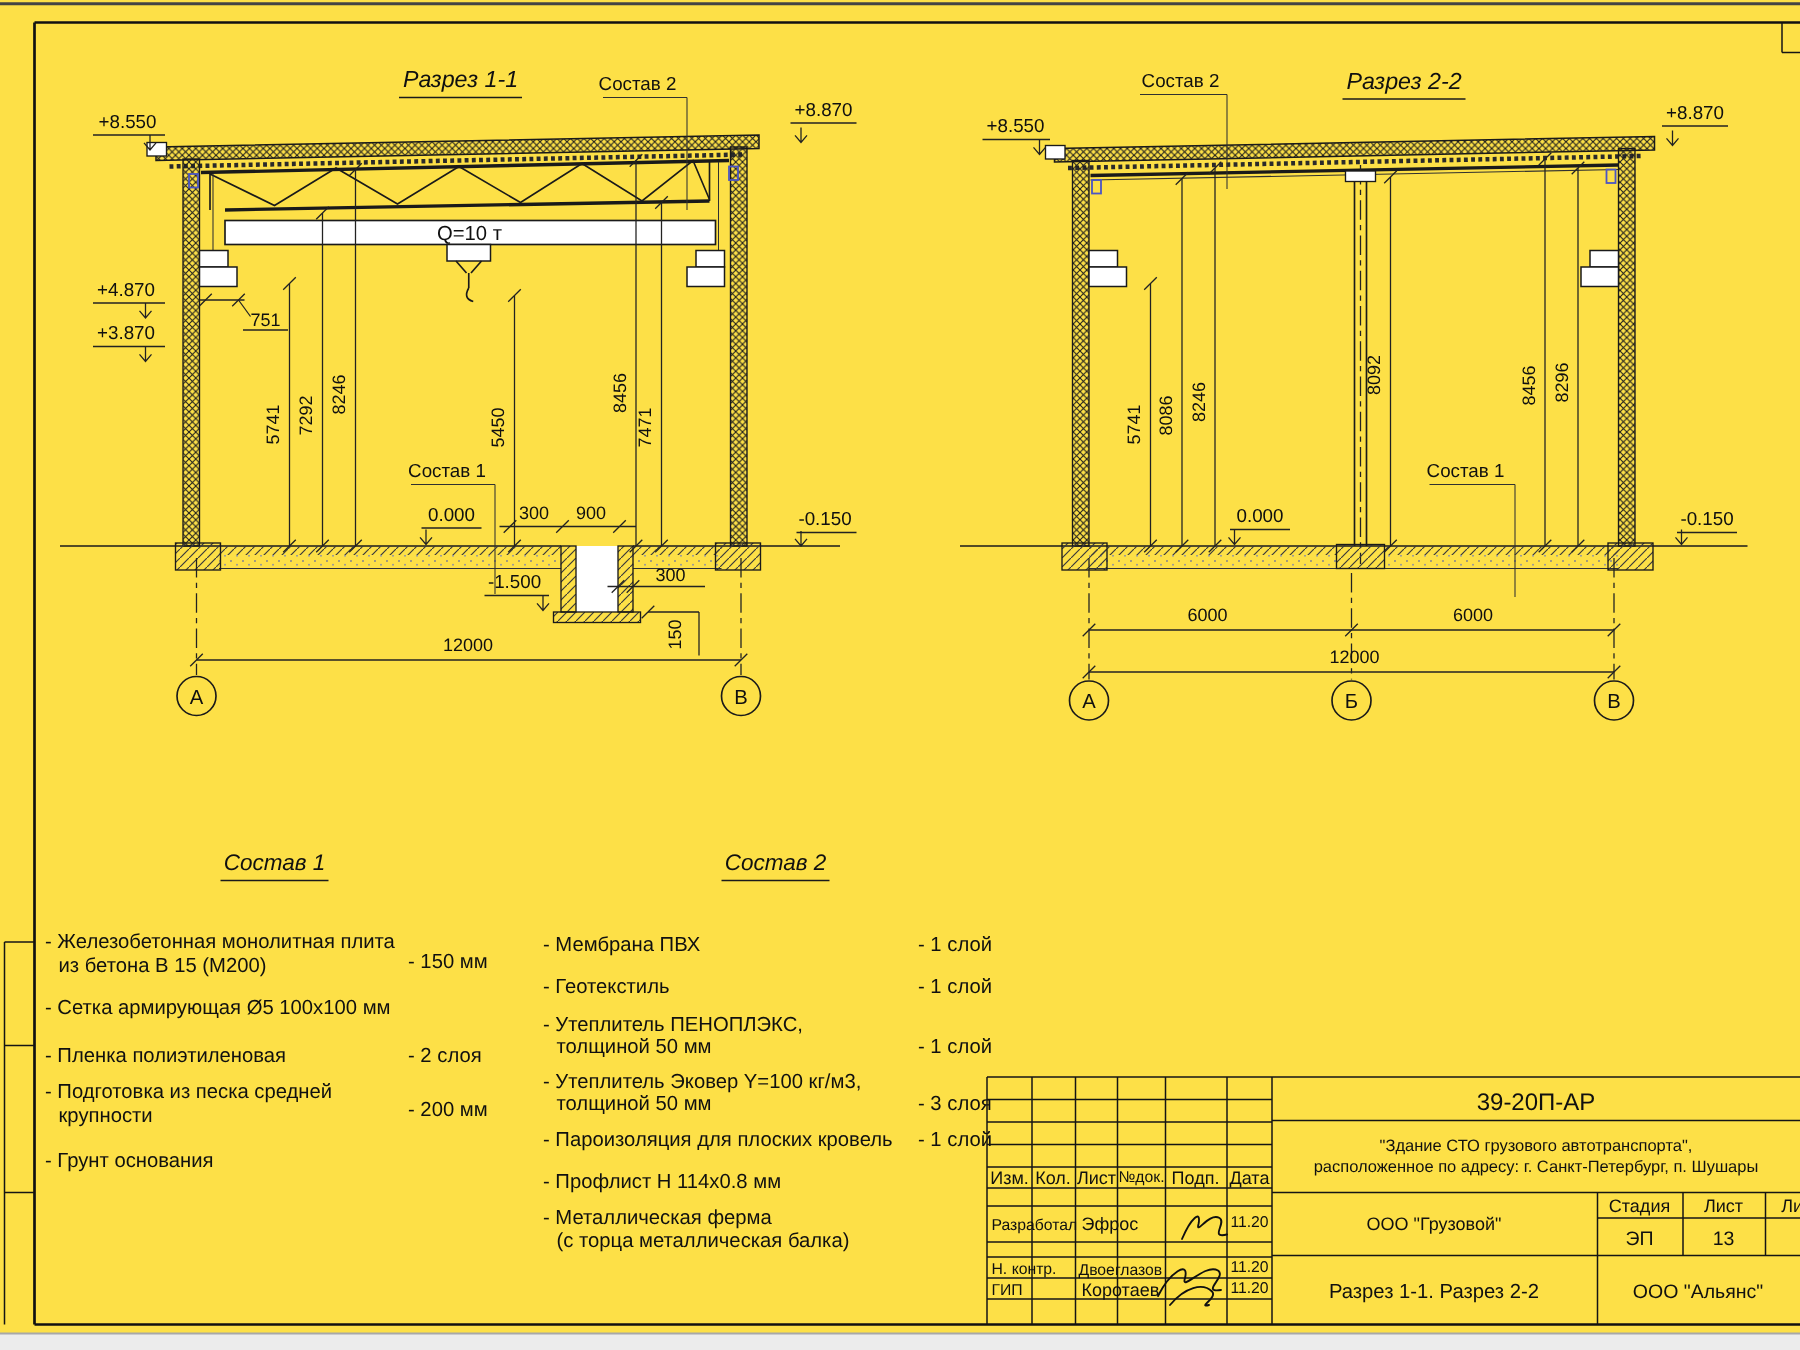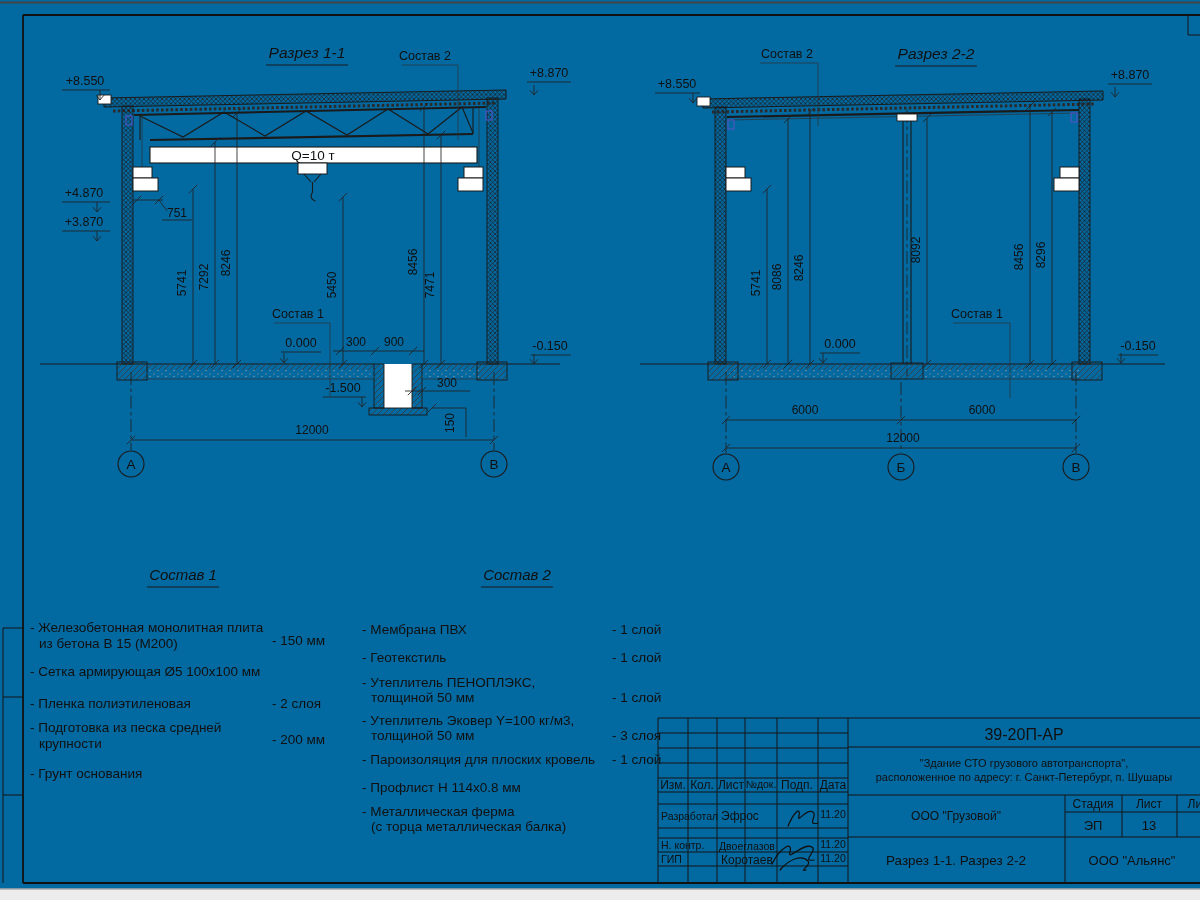--- a/index.html
+++ b/index.html
@@ -1,16 +1,16 @@
 <!DOCTYPE html>
 <html><head>
 <meta charset="utf-8">
 <style>
   html,body{margin:0;padding:0;background:#ffffff;}
-  .page{position:relative;width:1200px;height:900px;background:#0369a1;overflow:hidden;}
+  .page{position:relative;width:1200px;height:900px;background:#fde047;overflow:hidden;}
   svg{display:block;}
   text{font-family:"Liberation Sans","DejaVu Sans",sans-serif;fill:#101010;}
   .mid{text-anchor:middle;}
   .td{font-size:12px;}
   .te{font-size:12.5px;}
   .ta{font-size:13.5px;text-anchor:middle;}
   .ts{font-size:15.5px;font-style:italic;}
   .tl{font-size:13.5px;}
   .tli{font-size:15px;font-style:italic;}
   .t10{font-size:10.5px;}

